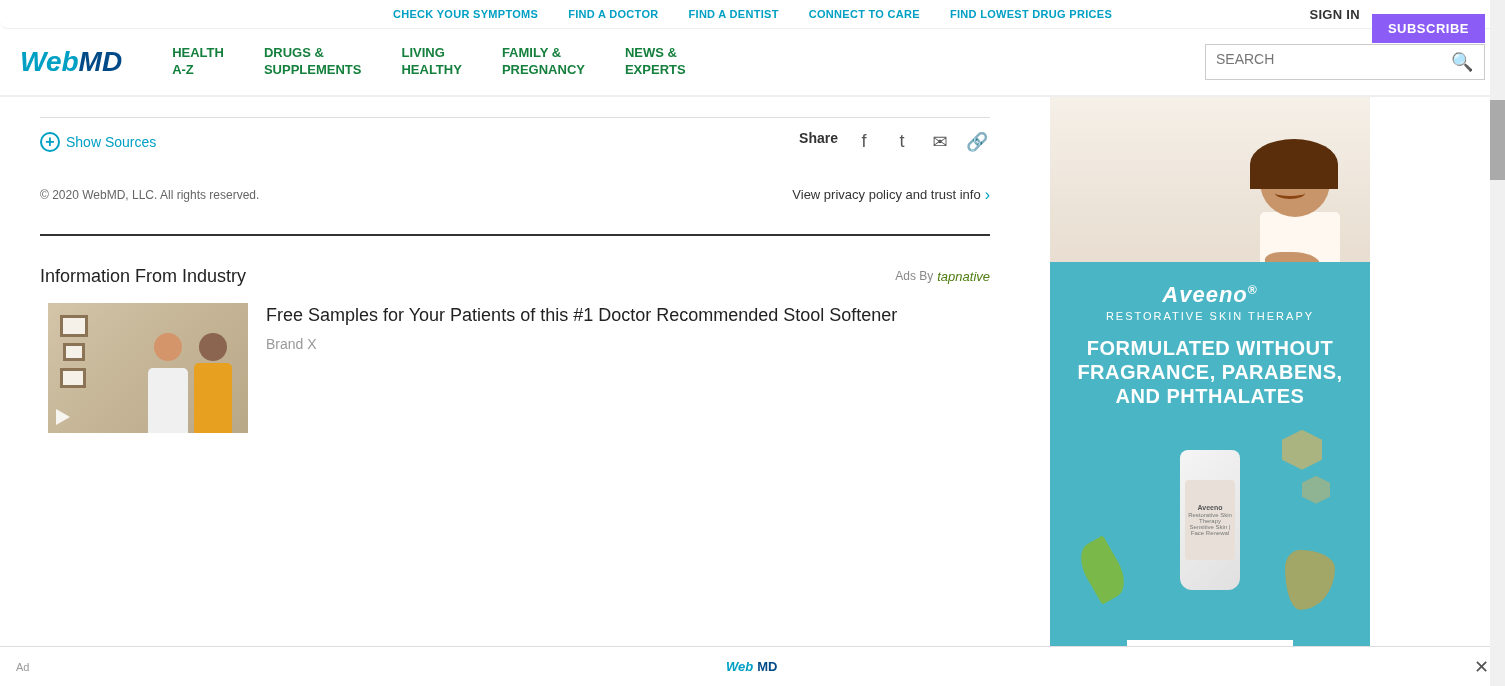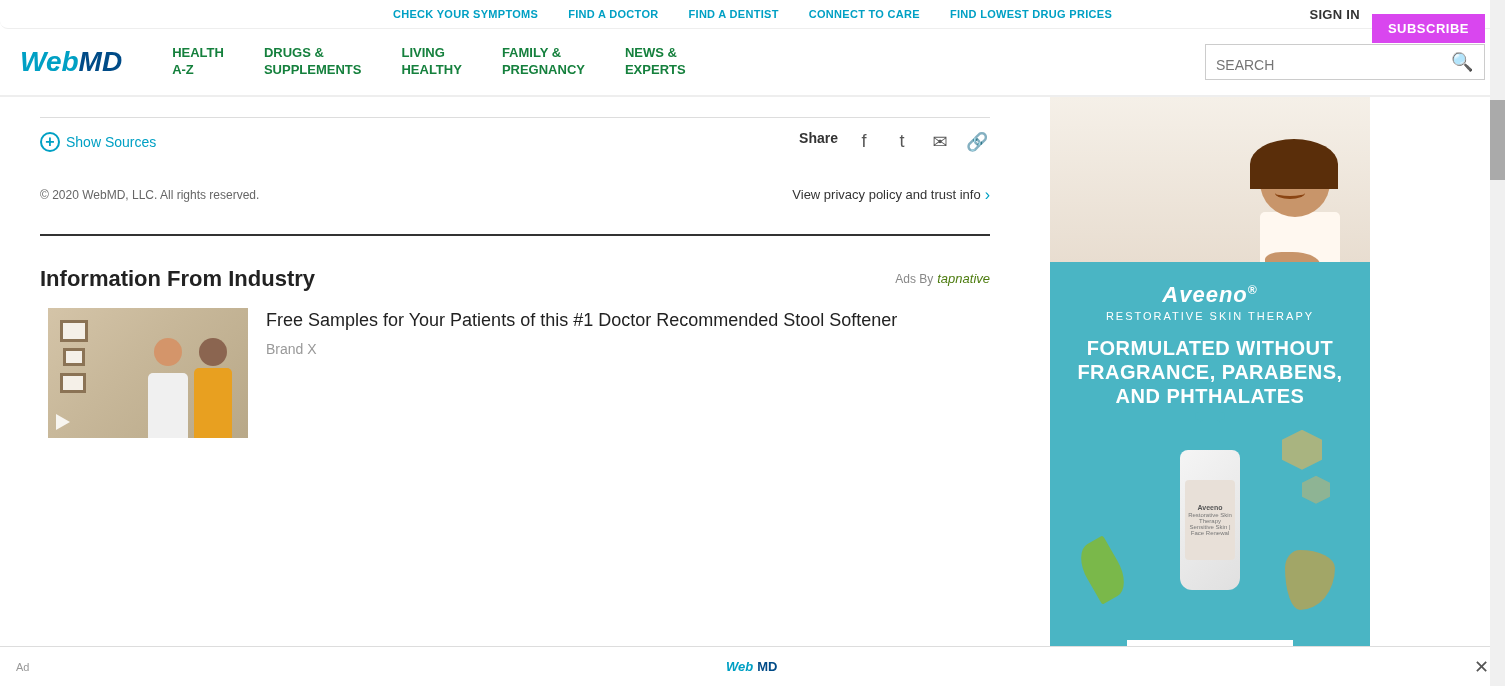--- a/index.html
+++ b/index.html
@@ -30,21 +30,21 @@
       align-items: center;
       gap: 12px;
     }
     .top-nav .sign-in {
       font-size: 13px;
       color: #333;
       text-decoration: none;
       font-weight: bold;
     }
     .subscribe-btn {
-      background: #d946ef;
+      background: #8b5cf6;
       color: #fff;
       border: none;
       padding: 7px 16px;
       font-size: 13px;
       font-weight: bold;
       cursor: pointer;
       text-transform: uppercase;
       letter-spacing: 0.5px;
       margin-top: 28px;
     }
@@ -71,21 +71,21 @@
       padding: 8px 20px;
       font-size: 13px;
       font-weight: bold;
       color: #15803d;
       text-transform: uppercase;
       cursor: pointer;
       line-height: 1.3;
     }
     .search-box {
       display: flex;
-      align-items: flex-end;
+      align-items: flex-start;
       border: 1px solid #ccc;
       padding: 6px 10px;
       width: 280px;
       margin-left: 22px;
     }
     .search-box input {
       border: none;
       outline: none;
       font-size: 14px;
       color: #999;
@@ -195,22 +195,22 @@
       padding: 10px 0 30px;
     }
     .industry-header {
       display: flex;
       align-items: center;
       justify-content: space-between;
       margin-bottom: 16px;
       padding-left: 0;
     }
     .industry-title {
-      font-size: 22px;
-      font-weight: bold;
+      font-size: 18px;
+      font-weight: normal;
       color: #222;
     }
     .ads-by {
       font-size: 12px;
       color: #888;
       display: flex;
       align-items: center;
       gap: 4px;
     }
     .ads-by .tapnative {

